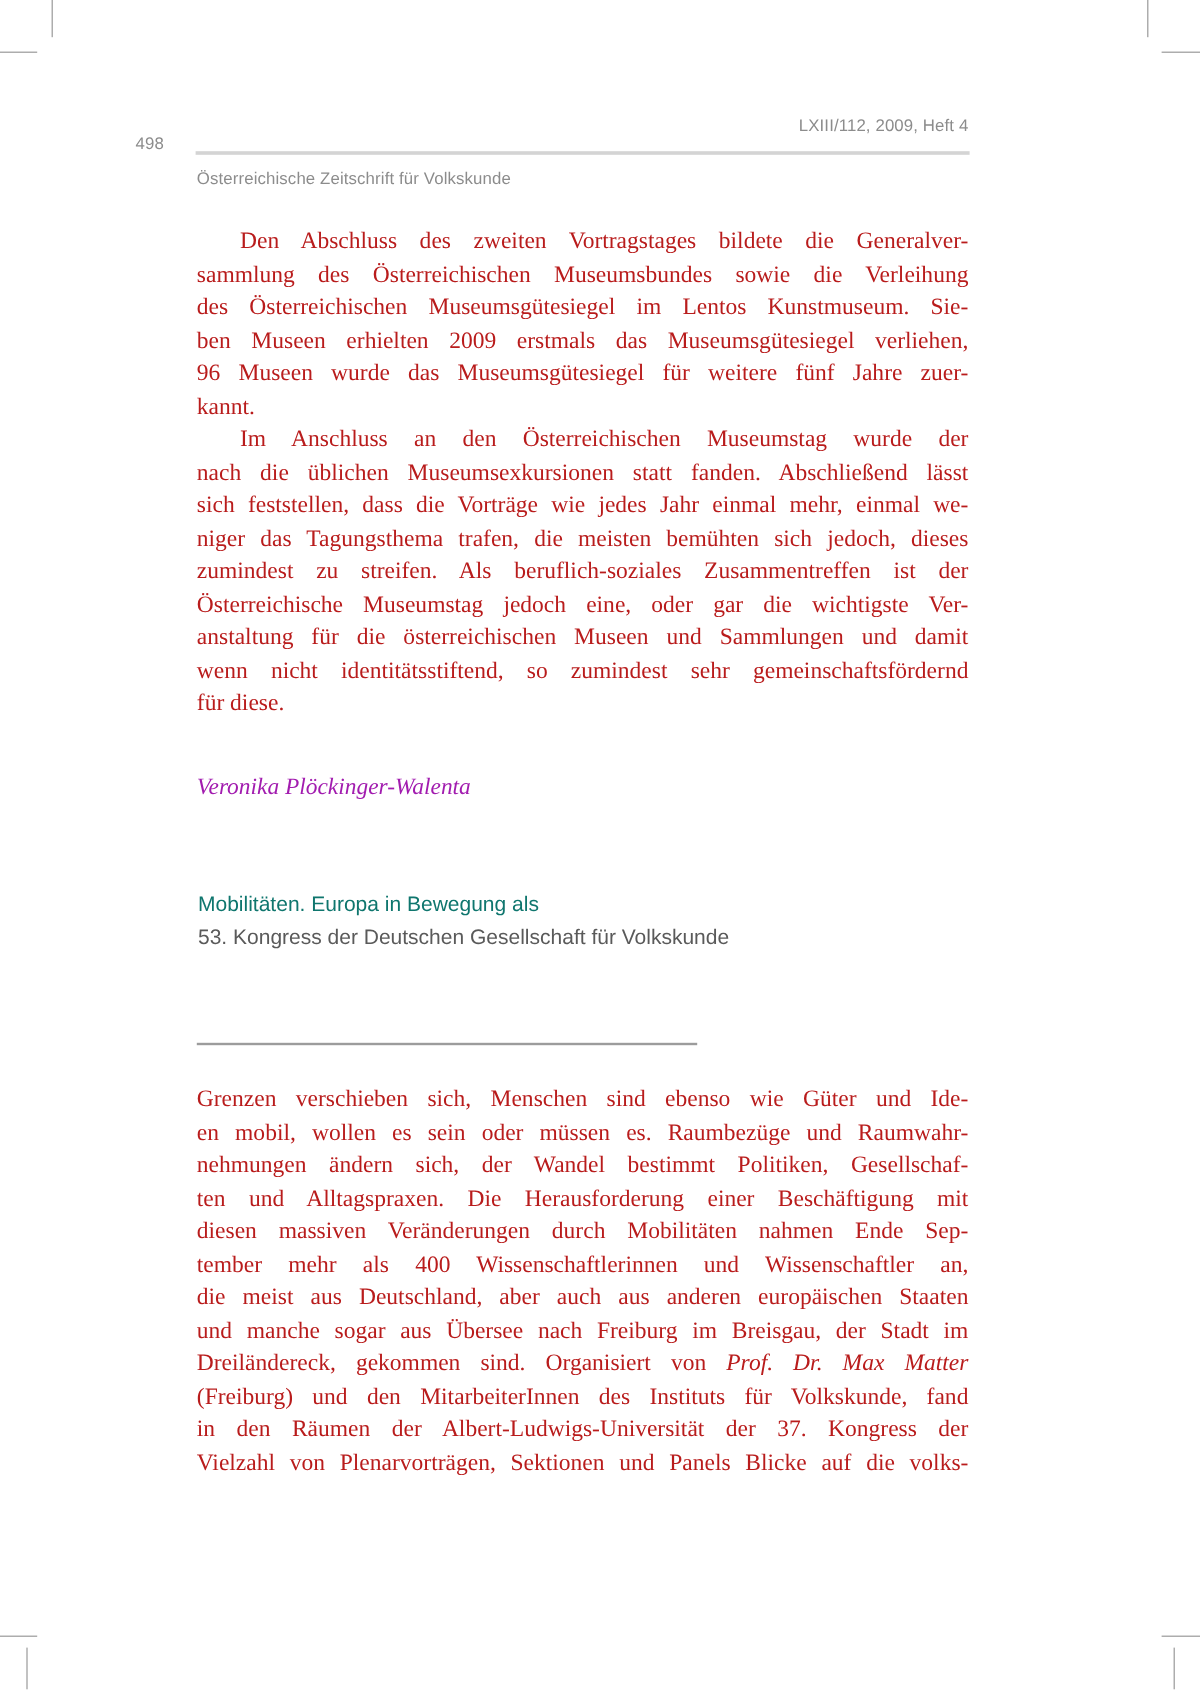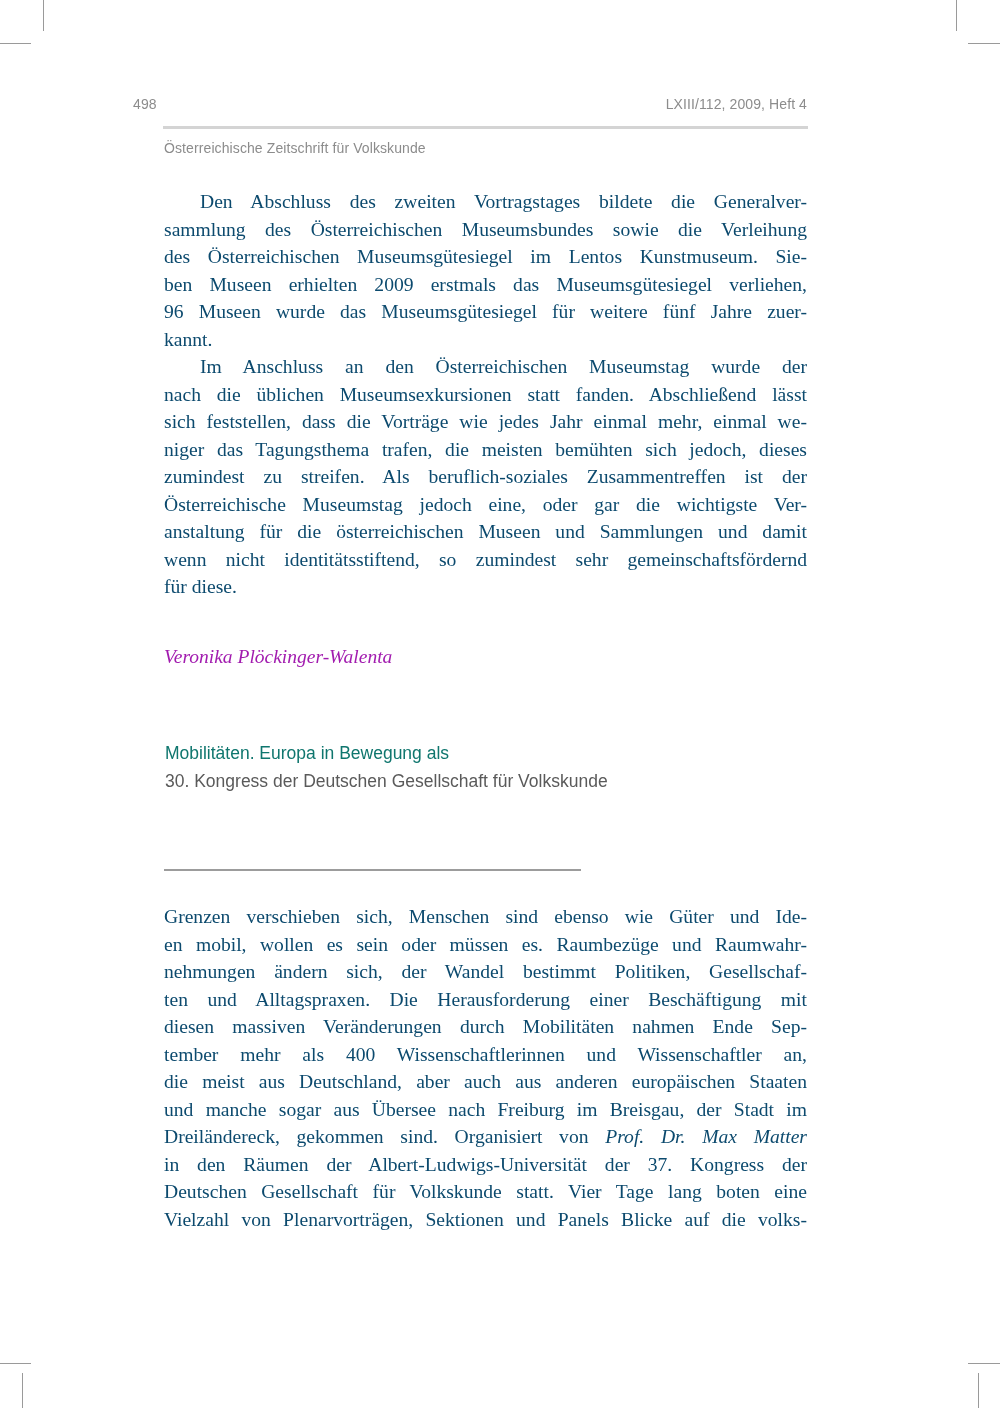--- a/index.html
+++ b/index.html
@@ -6,29 +6,29 @@
   body { width: 1000px; height: 1408px; position: relative; overflow: hidden; }
   .crop { position: absolute; background: #9a9a9a; }
   .crop.v { width: 1px; }
   .crop.h { height: 1px; }
 
   .running-head {
     position: absolute; top: 96px; left: 0; width: 1000px; height: 20px;
     font-family: "Liberation Sans", sans-serif; font-size: 14px; color: #8c8c8c;
     letter-spacing: 0.1px;
   }
-  .running-head .pno { position: absolute; left: 113px; top: 0; margin-left: 20px; }
+  .running-head .pno { position: absolute; left: 113px; top: 15px; }
   .running-head .jt { position: absolute; left: 164px; top: 0; margin-top: 44px; }
   .running-head .issue { position: absolute; right: 193px; top: 0; }
   .head-rule { position: absolute; left: 163px; top: 126px; width: 645px; height: 3px; background: #d4d4d4; }
 
   .body-block {
     position: absolute; left: 164px; width: 643px;
     font-family: "Liberation Serif", serif; font-size: 19.6px; line-height: 27.5px;
-    color: #0c4a6e; text-align: justify; hyphens: manual;
+    color: #b91c1c; text-align: justify; hyphens: manual;
   }
   .body-block p { margin: 0; }
   .body-block p.indent { text-indent: 36px; }
   .line { display: block; text-align: justify; text-align-last: justify; white-space: nowrap; }
   .line.last { text-align-last: left; }
   .block1 { top: 188px; }
   .block2 { top: 903px; }
 
   .signature {
     position: absolute; left: 164px; top: 646px;
@@ -82,32 +82,32 @@
       <span class="line">anstaltung für die österreichischen Museen und Sammlungen und damit</span>
       <span class="line">wenn nicht identitätsstiftend, so zumindest sehr gemeinschaftsfördernd</span>
       <span class="line last">für diese.</span>
     </p>
 </div>
 
 <div class="signature">Veronika Plöckinger-Walenta</div>
 
 <div class="section-head">
   <span class="t">Mobilitäten. Europa in Bewegung als</span>
-  <span class="s">30. Kongress der Deutschen Gesellschaft für Volkskunde</span>
+  <span class="s">53. Kongress der Deutschen Gesellschaft für Volkskunde</span>
 </div>
 <div class="section-rule"></div>
 
 <div class="body-block block2">
   <p id="p3">
       <span class="line">Grenzen verschieben sich, Menschen sind ebenso wie Güter und Ide-</span>
       <span class="line">en mobil, wollen es sein oder müssen es. Raumbezüge und Raumwahr-</span>
       <span class="line">nehmungen ändern sich, der Wandel bestimmt Politiken, Gesellschaf-</span>
       <span class="line">ten und Alltagspraxen. Die Herausforderung einer Beschäftigung mit</span>
       <span class="line">diesen massiven Veränderungen durch Mobilitäten nahmen Ende Sep-</span>
       <span class="line">tember mehr als 400 Wissenschaftlerinnen und Wissenschaftler an,</span>
       <span class="line">die meist aus Deutschland, aber auch aus anderen europäischen Staaten</span>
       <span class="line">und manche sogar aus Übersee nach Freiburg im Breisgau, der Stadt im</span>
       <span class="line">Dreiländereck, gekommen sind. Organisiert von <i class="it">Prof. Dr. Max Matter</i></span>
+      <span class="line">(Freiburg) und den MitarbeiterInnen des Instituts für Volkskunde, fand</span>
       <span class="line">in den Räumen der Albert-Ludwigs-Universität der 37. Kongress der</span>
-      <span class="line">Deutschen Gesellschaft für Volkskunde statt. Vier Tage lang boten eine</span>
       <span class="line">Vielzahl von Plenarvorträgen, Sektionen und Panels Blicke auf die volks-</span>
     </p>
 </div>
 
 </body></html>

